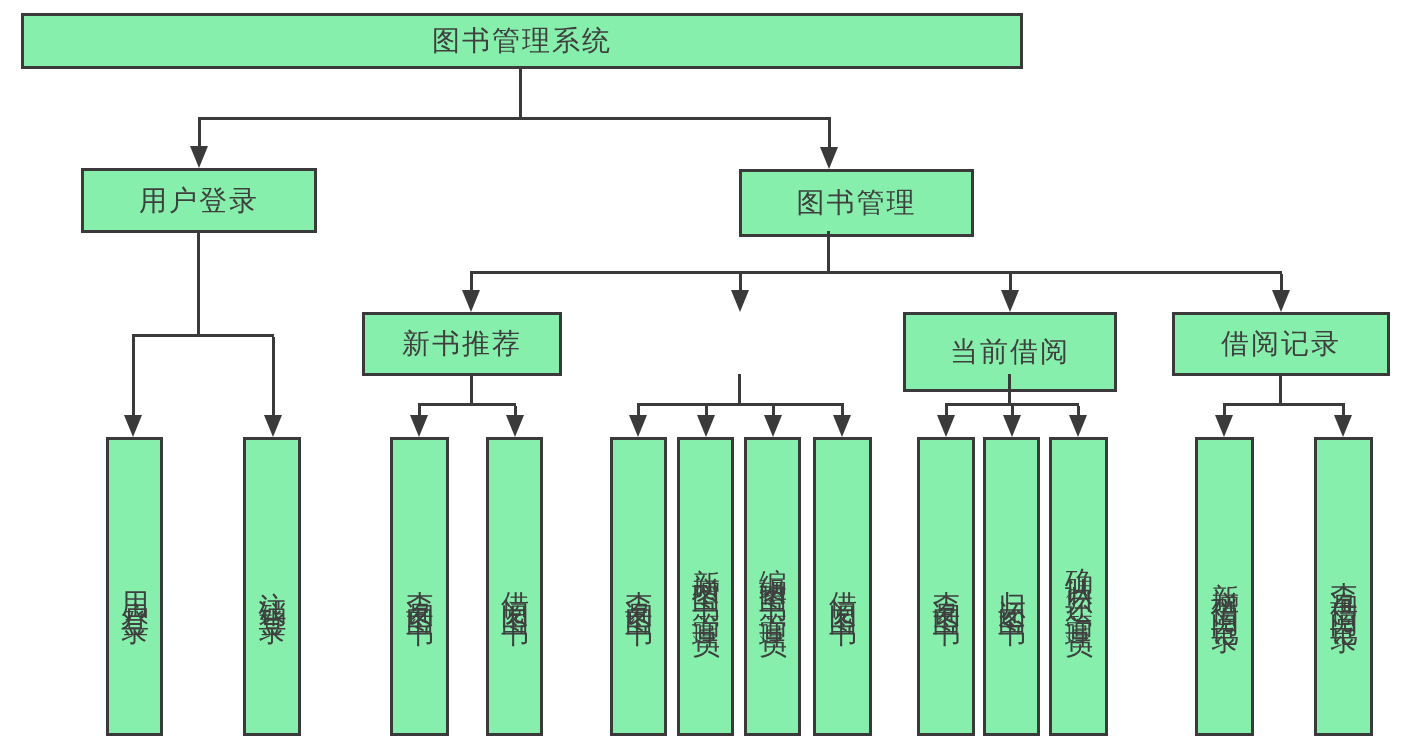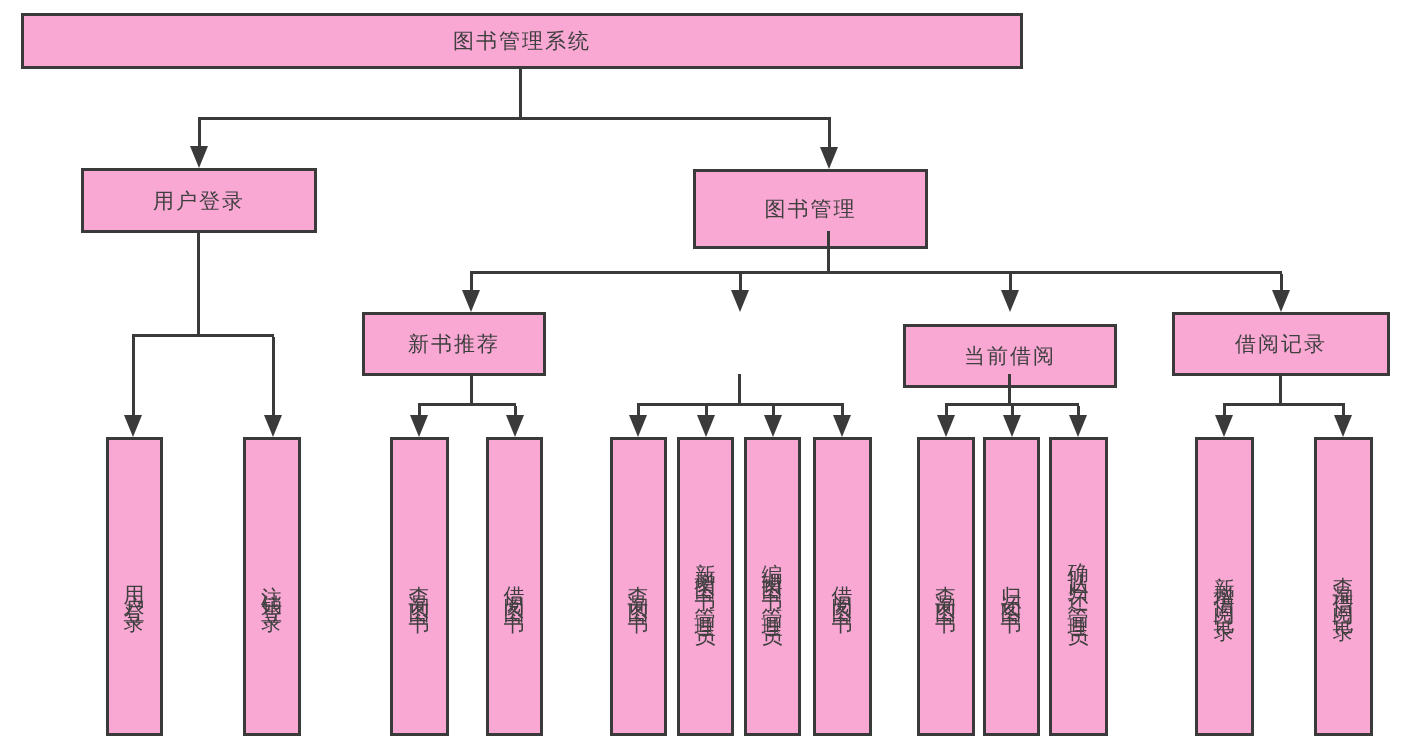--- a/index.html
+++ b/index.html
@@ -8,24 +8,24 @@
     --wm:#b3b3b3;
     --bg:#ffffff;
   }
   html,body{margin:0;padding:0;background:var(--bg);}
   body{font-family:"Liberation Sans","DejaVu Sans",sans-serif;}
   #canvas{
     position:relative;width:1405px;height:747px;background:var(--bg);
     overflow:hidden;
   }
   .box{
-    position:absolute;box-sizing:border-box;background:#f9a8d4;
+    position:absolute;box-sizing:border-box;background:#86efac;
     border:3px solid var(--line);
     display:flex;align-items:center;justify-content:center;
-    color:var(--text);font-size:21px;letter-spacing:2px;text-align:center;
+    color:var(--text);font-size:28px;letter-spacing:2px;text-align:center;
   }
   .vbox{
     writing-mode:vertical-rl;text-orientation:mixed;
     letter-spacing:9px;line-height:1.0;
   }
   .v{position:absolute;width:3px;background:var(--line);}
   .h{position:absolute;height:3px;background:var(--line);}
   .arrow{position:absolute;width:18px;}
   .arrow::before{
     content:"";position:absolute;left:7.5px;top:0;width:3px;
@@ -51,40 +51,40 @@
   </div>
 
   <div class="v" style="left:519px;top:67px;height:52px"></div>
   <div class="h" style="left:198px;top:117px;width:633px"></div>
   <div class="arrow" style="left:190px;top:119px;height:49px"></div>
   <div class="arrow" style="left:820px;top:119px;height:50px"></div>
 
   <div class="box" style="left:81px;top:168px;width:236px;height:65px">
     <span>用户登录</span>
   </div>
-  <div class="box" style="left:693px;top:169px;width:235px;height:80px">
+  <div class="box" style="left:739px;top:169px;width:235px;height:68px">
     <span>图书管理</span>
   </div>
 
   <div class="v" style="left:197px;top:231px;height:106px"></div>
   <div class="h" style="left:132px;top:334px;width:142px"></div>
   <div class="arrow" style="left:124px;top:337px;height:100px"></div>
   <div class="arrow" style="left:264px;top:337px;height:100px"></div>
 
   <div class="v" style="left:827px;top:231px;height:43px"></div>
   <div class="h" style="left:470px;top:271px;width:812px"></div>
   <div class="arrow" style="left:462px;top:274px;height:38px"></div>
   <div class="arrow" style="left:731px;top:274px;height:38px"></div>
   <div class="arrow" style="left:1001px;top:274px;height:38px"></div>
   <div class="arrow" style="left:1272px;top:274px;height:38px"></div>
 
-  <div class="box" style="left:362px;top:312px;width:184px;height:64px">
+  <div class="box" style="left:362px;top:312px;width:200px;height:64px">
     <span>新书推荐</span>
   </div>
-  <div class="box" style="left:903px;top:324px;width:214px;height:64px">
+  <div class="box" style="left:903px;top:312px;width:214px;height:80px">
     <span>当前借阅</span>
   </div>
   <div class="box" style="left:1172px;top:312px;width:218px;height:64px">
     <span>借阅记录</span>
   </div>
 
   <div class="v" style="left:470px;top:374px;height:32px"></div>
   <div class="h" style="left:418px;top:403px;width:98px"></div>
   <div class="arrow" style="left:410px;top:406px;height:31px"></div>
   <div class="arrow" style="left:506px;top:406px;height:31px"></div>

